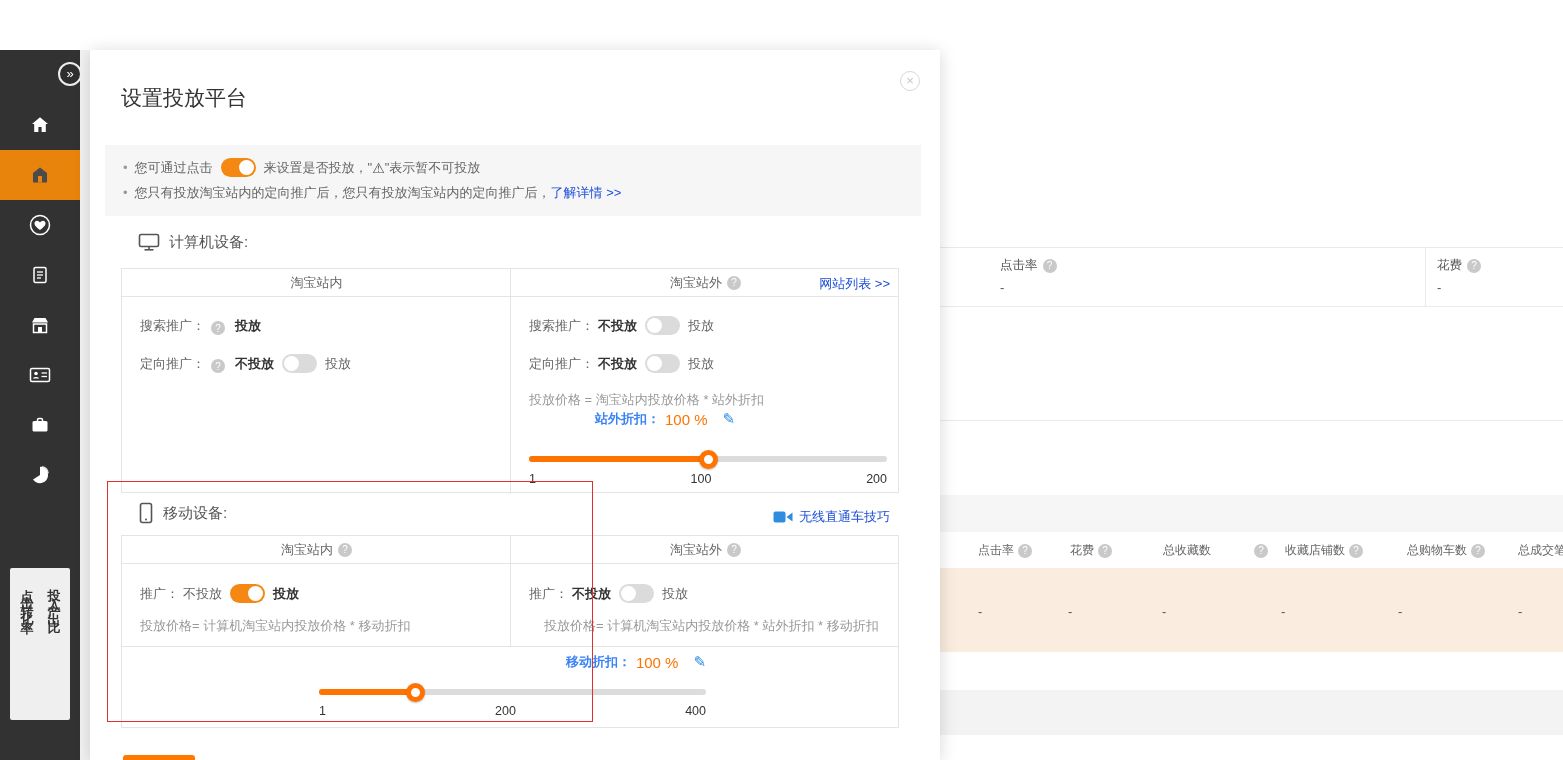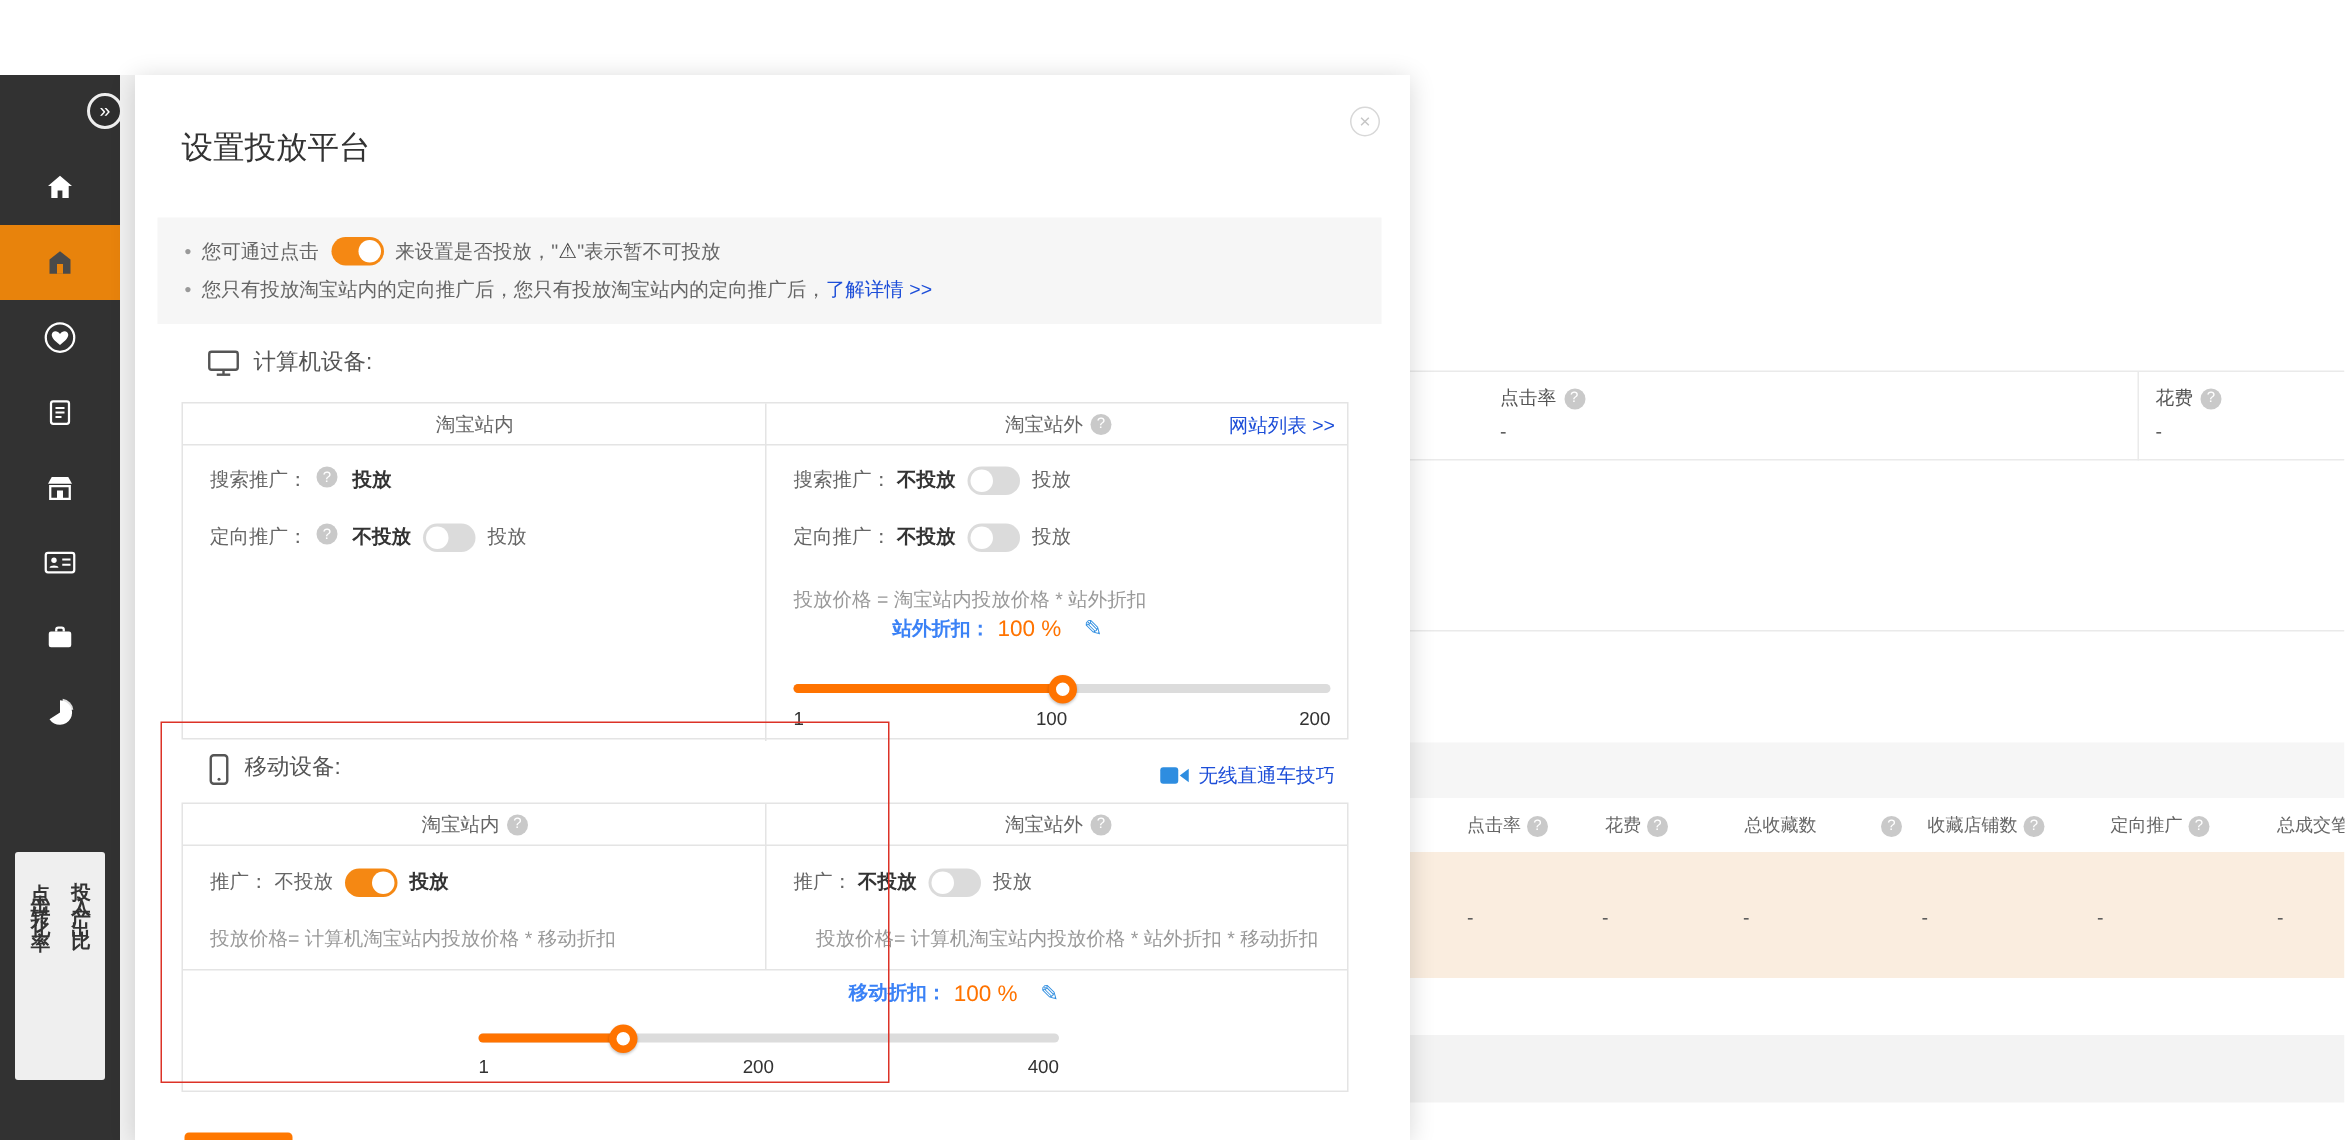--- a/index.html
+++ b/index.html
@@ -40,33 +40,33 @@
 
   
   .modal { position:absolute; left:90px; top:50px; width:850px; height:710px; background:#fff; box-shadow:0 2px 16px rgba(0,0,0,.16); overflow:hidden; z-index:25; }
   .close-btn { position:absolute; left:810px; top:21px; width:20px; height:20px; border:1px solid #D8D8D8; border-radius:50%; color:#C6C6C6; text-align:center; line-height:17px; font-size:13px; cursor:pointer; }
   .modal-title { position:absolute; left:31px; top:34px; font-size:21px; color:#333; }
   .tipbox { position:absolute; left:15px; top:95px; width:816px; height:71px; background:#F6F6F6; padding:10px 18px; }
   .tip-line { display:flex; align-items:center; height:25px; color:#666; font-size:13px; white-space:nowrap; }
   .bullet { color:#999; margin-right:7px; }
   .warn { font-family:"DejaVu Sans",sans-serif; color:#444; font-size:14px; }
   .link { color:#1d4ed8; cursor:pointer; }
-  .section-head { position:absolute; display:flex; align-items:flex-start; gap:9px; font-size:15px; color:#555; }
+  .section-head { position:absolute; display:flex; align-items:center; gap:9px; font-size:15px; color:#555; }
   .tips-link { position:absolute; right:50px; top:458px; display:flex; align-items:center; gap:6px; font-size:13px; }
 
   .ptable { position:absolute; left:31px; width:778px; border:1px solid #E4E4E4; background:#fff; }
   .t1 { top:218px; height:225px; }
   .t2 { top:485px; height:193px; }
   .thead-line { position:absolute; left:0; top:27px; width:100%; height:1px; background:#E4E4E4; }
   .vdiv { position:absolute; left:388px; top:0; width:1px; background:#E4E4E4; }
   .hcell { position:absolute; top:0; height:27px; display:flex; align-items:center; justify-content:center; gap:5px; color:#666; font-size:13px; }
   .hcell-l { left:0; width:389px; }
   .hcell-r { left:389px; width:389px; }
   .hlink { position:absolute; right:8px; top:6px; font-size:13px; }
-  .prow { position:absolute; display:flex; align-items:flex-start; height:24px; font-size:13px; color:#666; white-space:nowrap; }
+  .prow { position:absolute; display:flex; align-items:flex-end; height:24px; font-size:13px; color:#666; white-space:nowrap; }
   .st-bold { font-weight:bold; color:#333; margin-left:4px; }
   .st-normal { color:#666; }
   .formula { position:absolute; font-size:13px; color:#999; white-space:nowrap; }
   .discount-line { position:absolute; display:flex; align-items:center; font-size:13px; white-space:nowrap; }
   .discount-label { font-weight:bold; color:#3b82f6; }
   .discount-value { color:#FF7300; font-size:15px; margin:0 5px; }
   .pencil { color:#2E8DE0; font-size:15px; margin-left:10px; cursor:pointer; font-family:"DejaVu Sans",sans-serif; }
   .center { justify-content:flex-end; text-align:center; }
 
   .toggle { display:inline-block; position:relative; width:35px; height:19px; border-radius:10px; vertical-align:middle; cursor:pointer; margin:0 8px; flex:none; }
@@ -122,21 +122,21 @@
         </div>
       <div class="bg-th" style="left:223px;gap:43px;">
           <span>总收藏数</span>
           <span class="help">?</span>
         </div>
       <div class="bg-th" style="left:345px;">
           <span>收藏店铺数</span>
           <span class="help">?</span>
         </div>
       <div class="bg-th" style="left:467px;">
-          <span>定向推广</span>
+          <span>总购物车数</span>
           <span class="help">?</span>
         </div>
       <div class="bg-th" style="left:578px;">
           <span>总成交笔</span>
         </div>
     </div>
     <div class="peach-row">
       <div class="bg-td" style="left:38px;">-</div>
       <div class="bg-td" style="left:128px;">-</div>
       <div class="bg-td" style="left:222px;">-</div>

